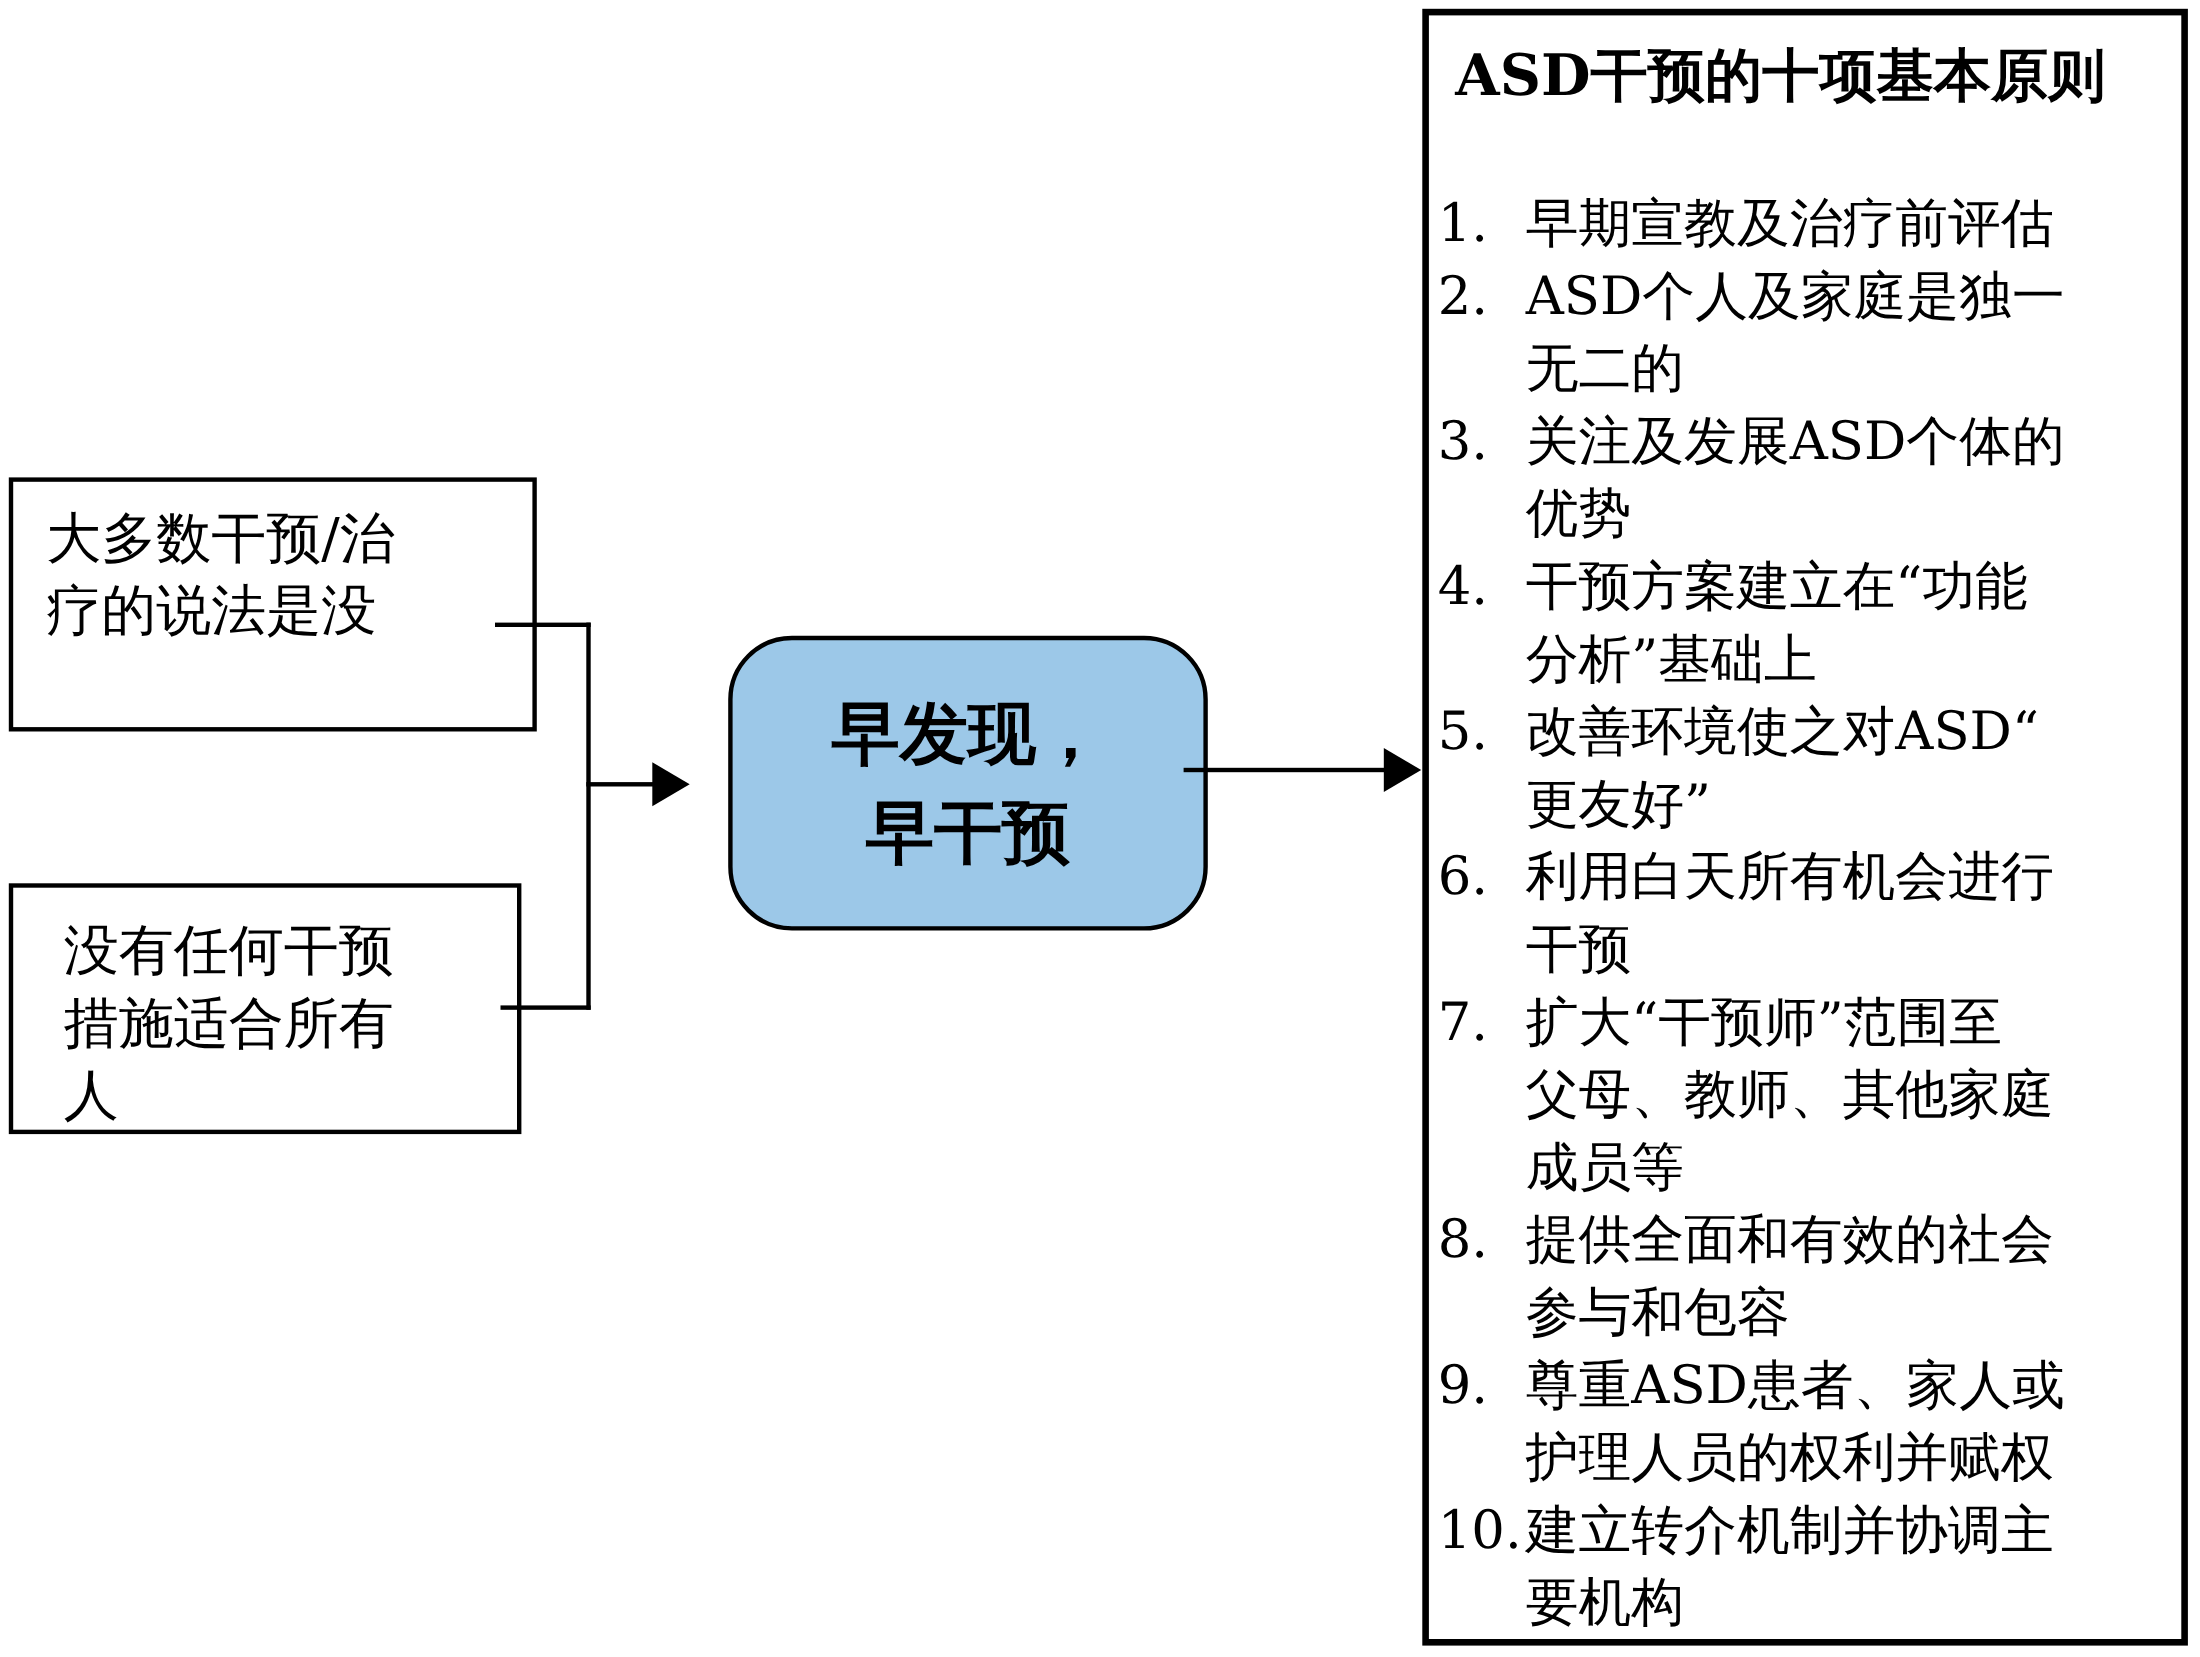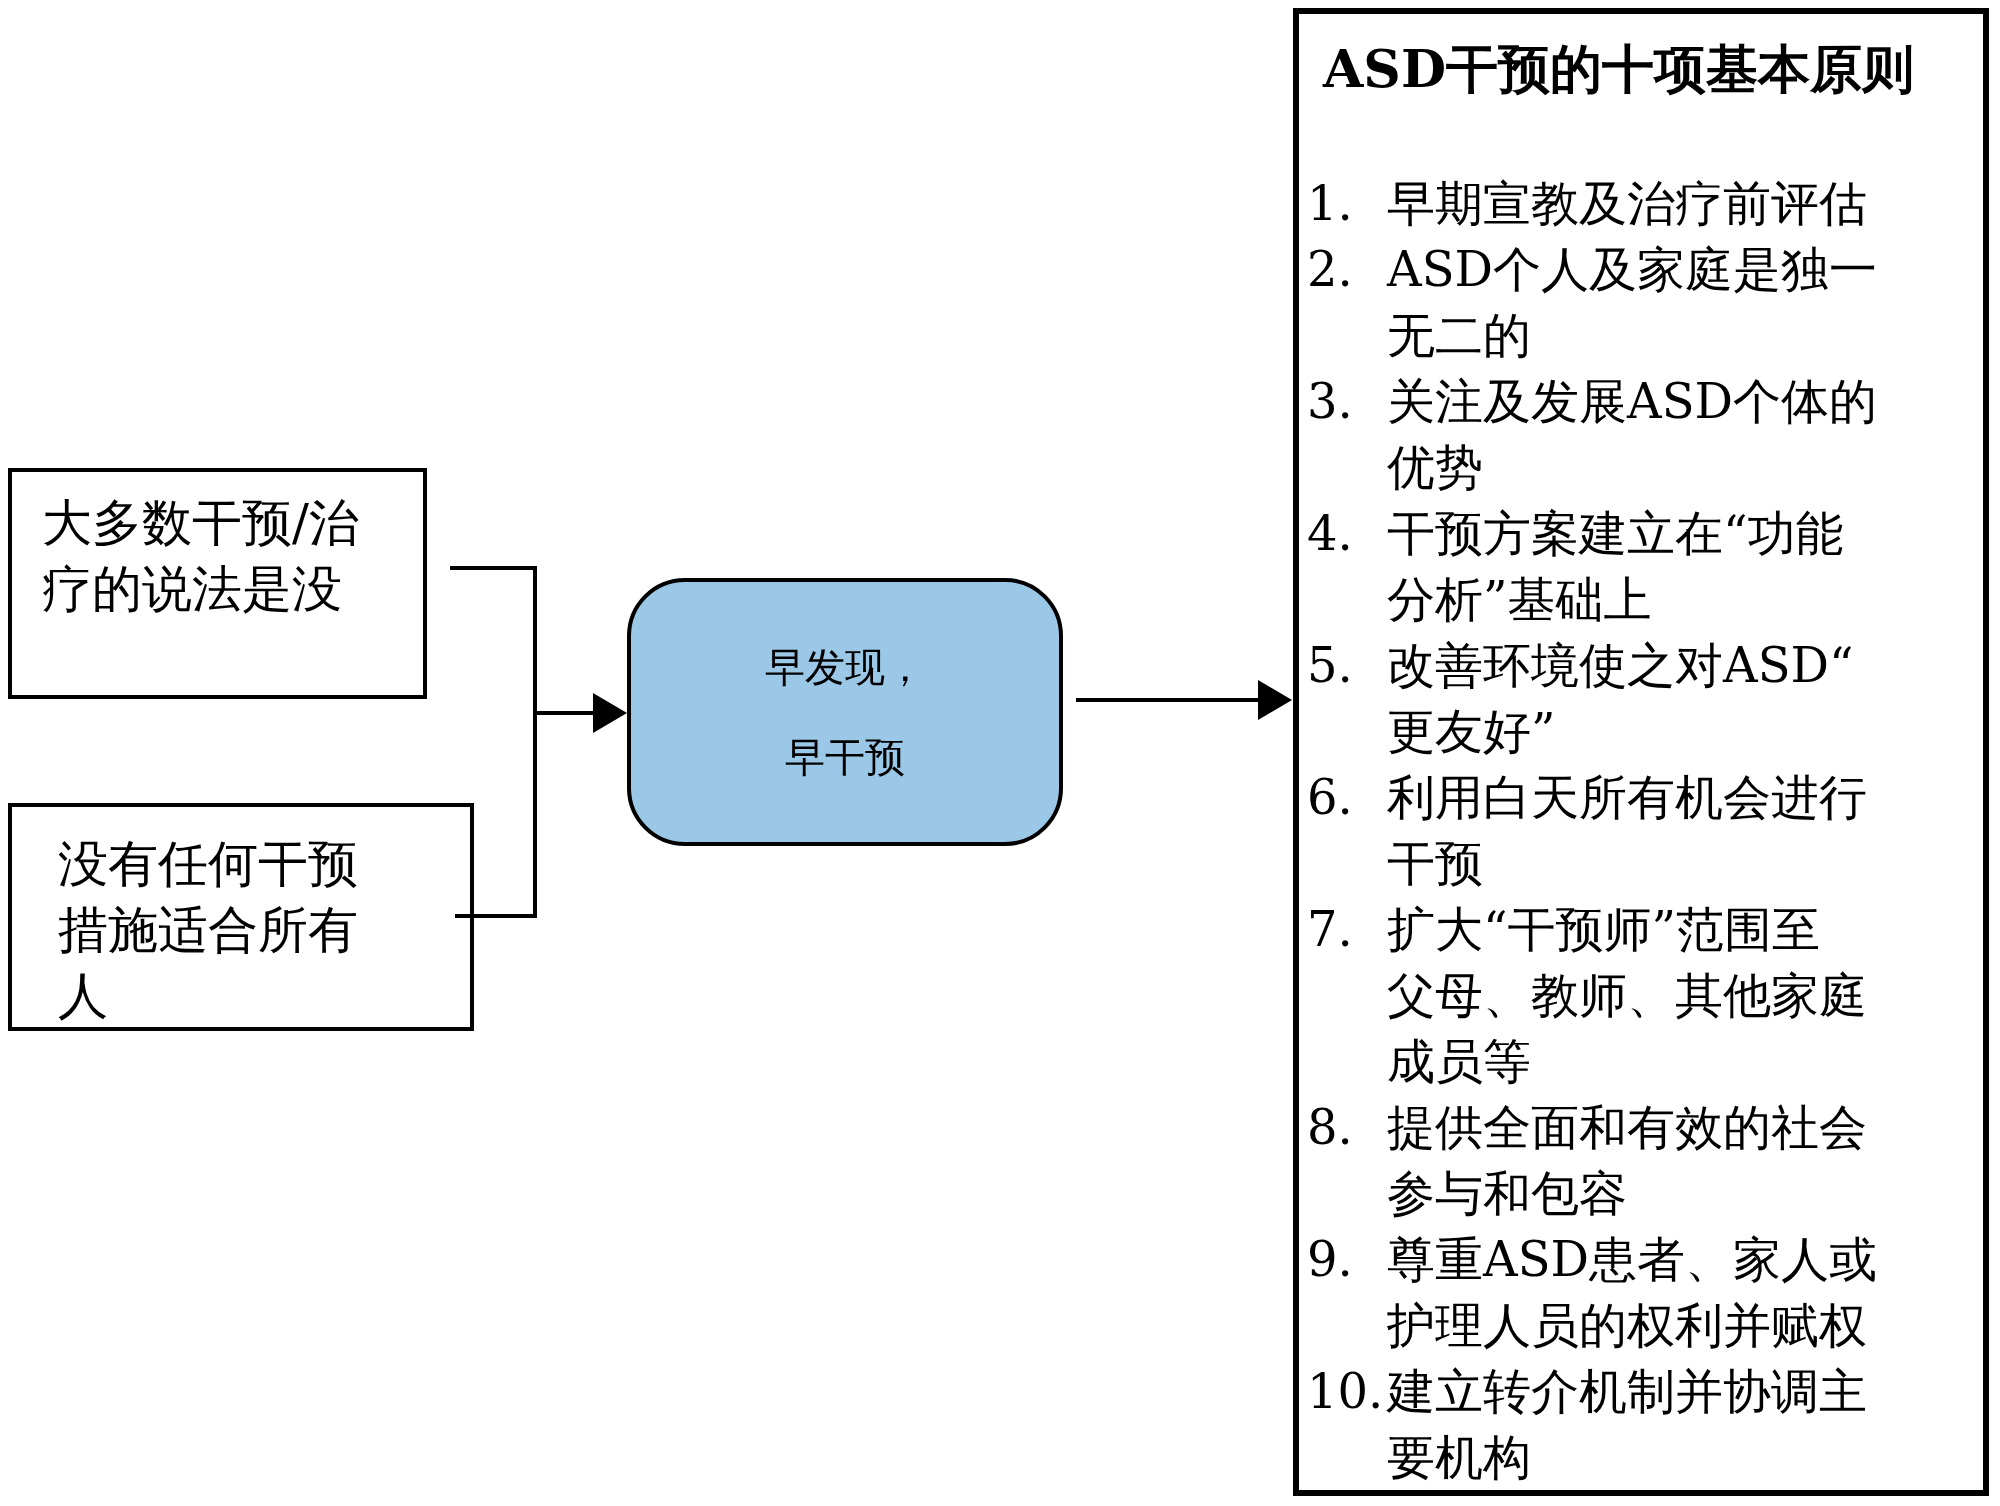--- a/index.html
+++ b/index.html
@@ -19,39 +19,39 @@
 
   
   .side-box {
     position: absolute;
     box-sizing: border-box;
     border: 4px solid #000;
     background: #fff;
     font-size: 50px;
     line-height: 66px;
   }
-  .side-box.b1 { left: 8px;  top: 468px; width: 419px; height: 231px; padding: 18px 0 0 30px; }
+  .side-box.b1 { left: 8px;  top: 434px; width: 480px; height: 231px; padding: 18px 0 0 30px; }
   .side-box.b2 { left: 8px;  top: 803px; width: 466px; height: 228px; padding: 24px 0 0 46px; }
   .side-box .ln { white-space: nowrap; }
 
   
   .center-box {
     position: absolute;
-    left: 627px; top: 578px;
+    left: 662px; top: 578px;
     width: 436px; height: 268px;
     box-sizing: border-box;
     background: #9CC8E8;
     border: 4px solid #000;
     border-radius: 58px;
     display: flex;
     flex-direction: column;
     justify-content: center;
     align-items: center;
-    font-size: 40px;
-    font-weight: normal;
+    font-size: 62px;
+    font-weight: bold;
     line-height: 90px;
     text-align: center;
   }
   .center-box .ln { white-space: nowrap; }
 
   
   .conn { position: absolute; background: #000; }
   .c-b1h   { left: 450px;  top: 566px; width: 87px;  height: 4px; }
   .c-vert  { left: 533px;  top: 566px; width: 4px;   height: 352px; }
   .c-b2h   { left: 455px;  top: 914px; width: 82px;  height: 4px; }

